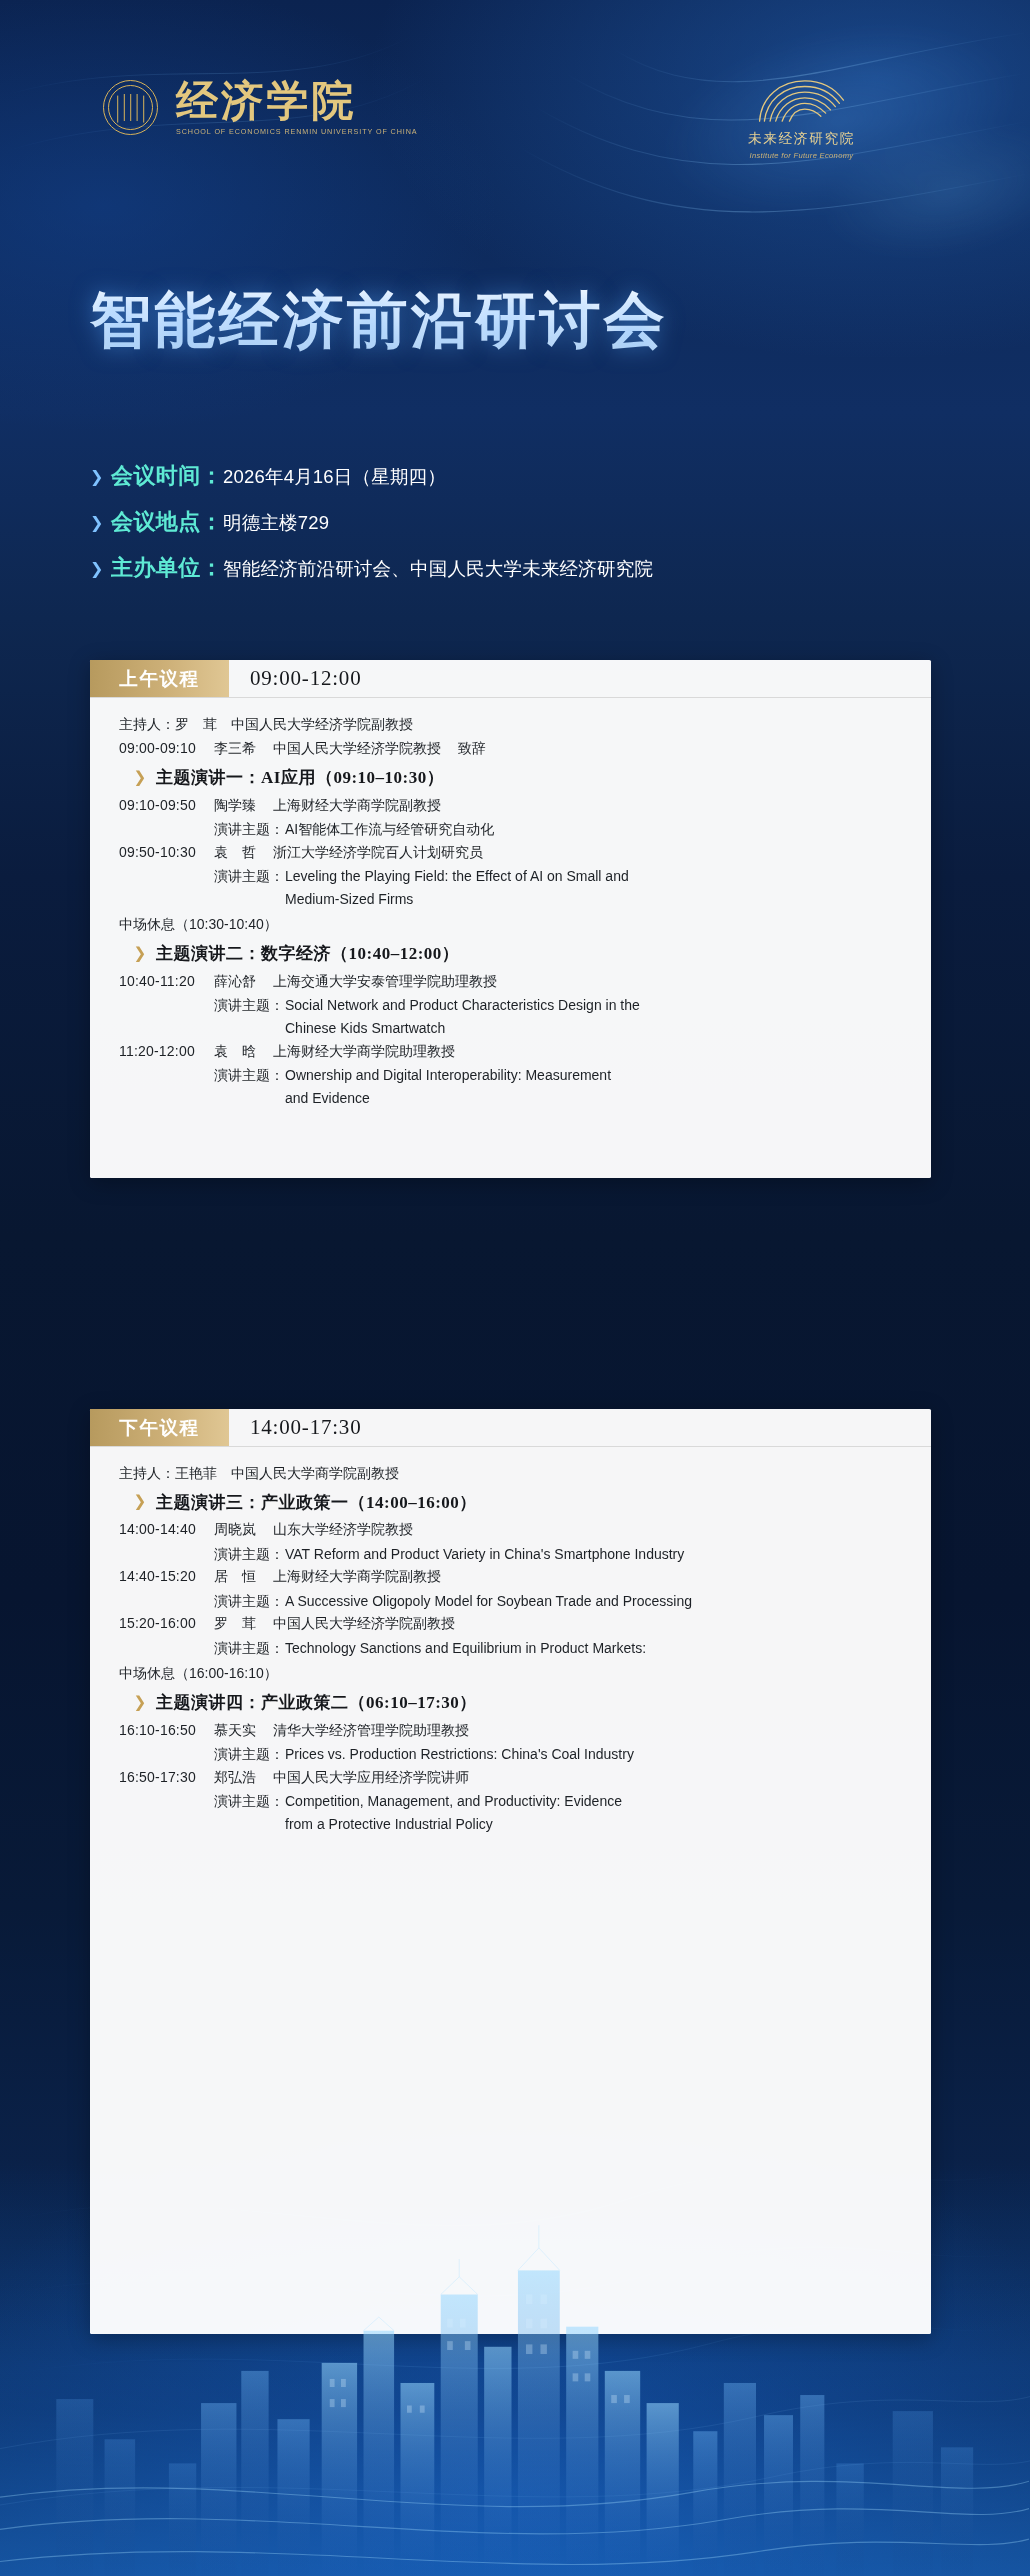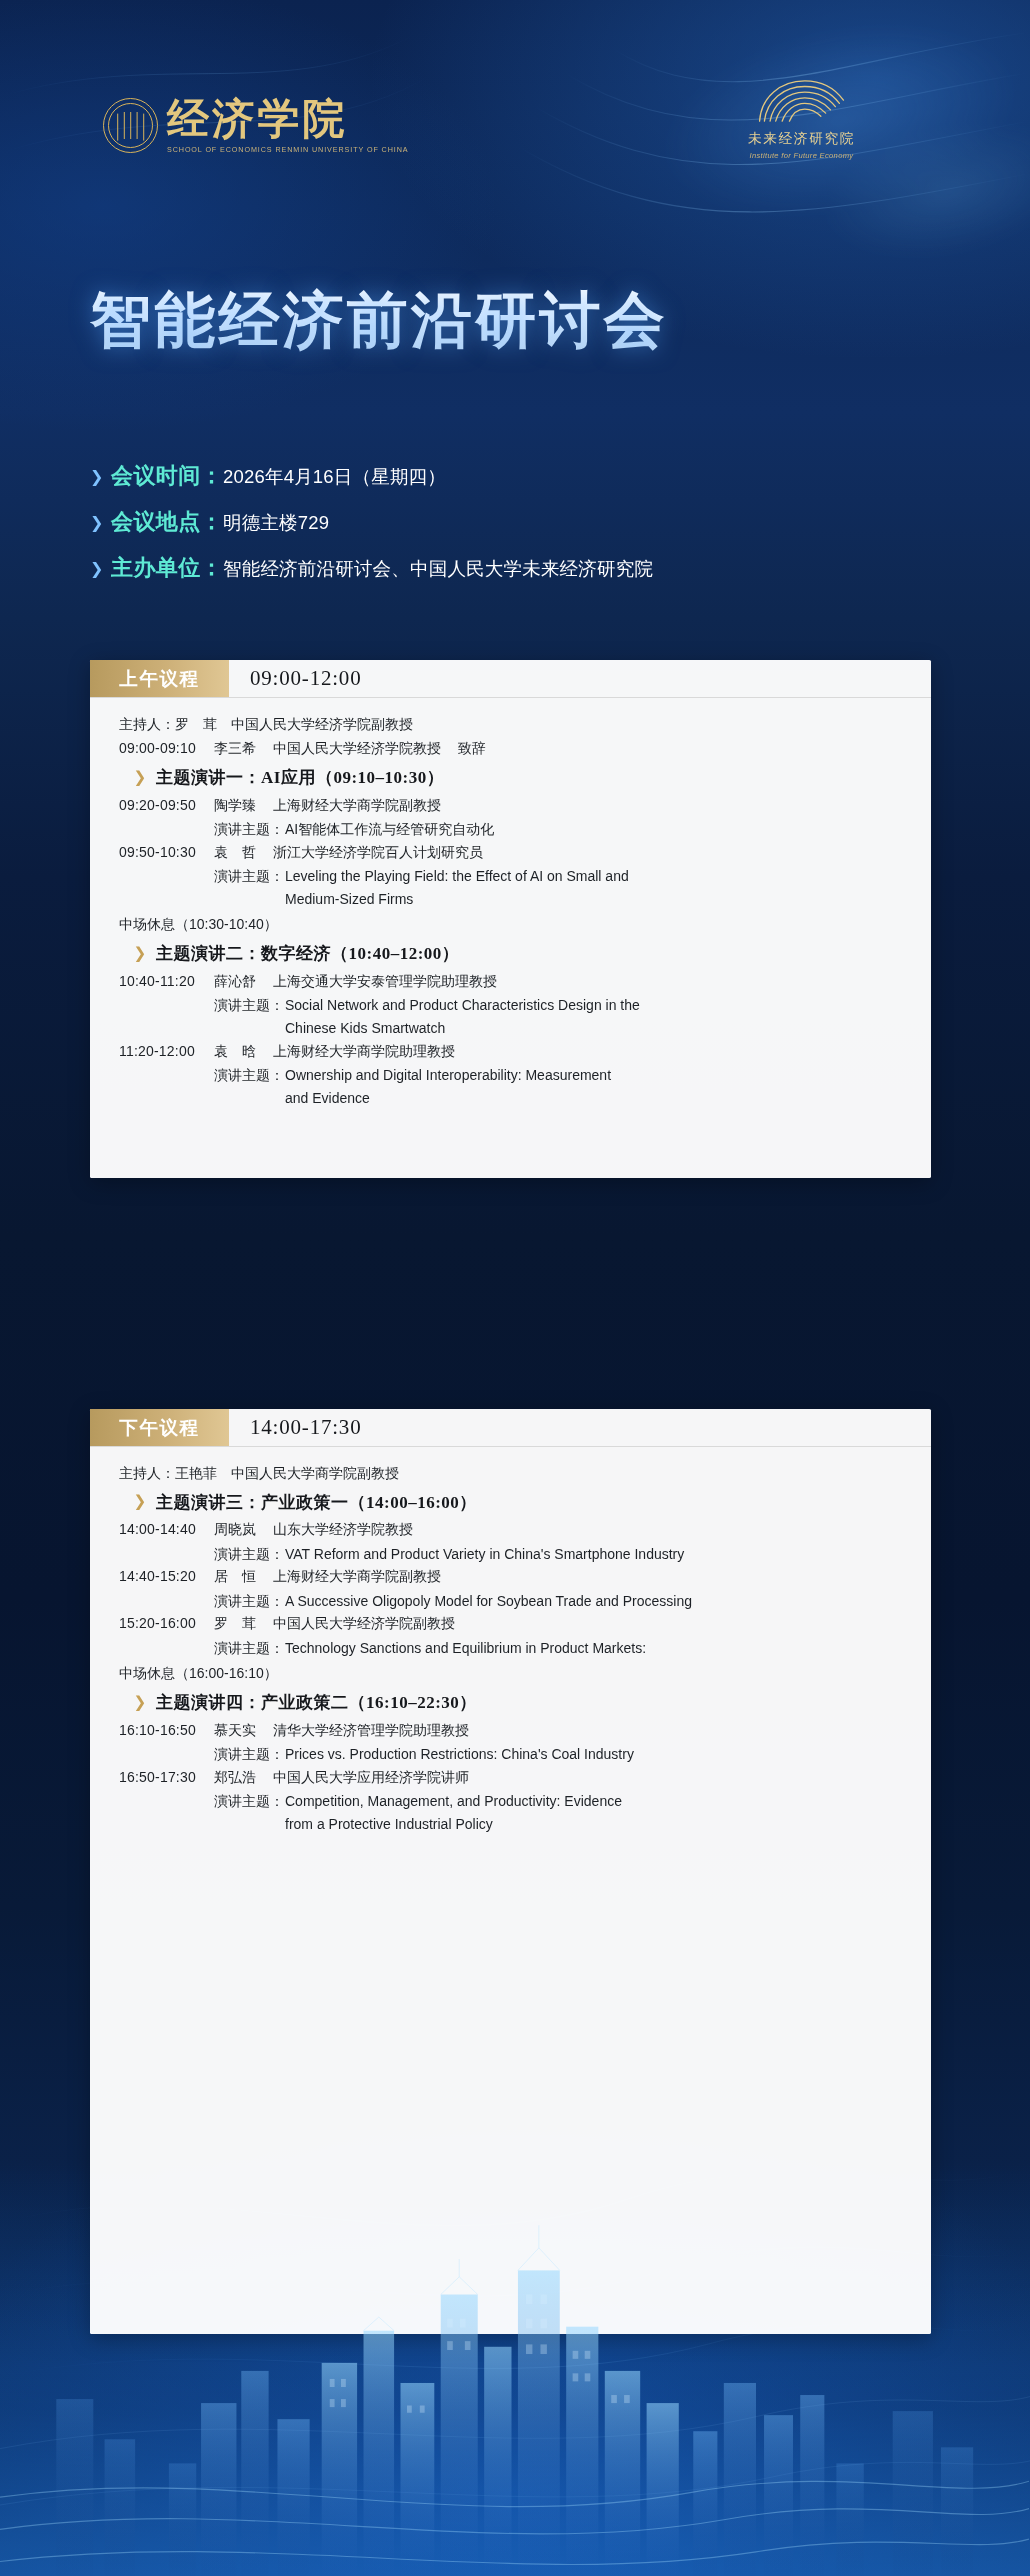--- a/index.html
+++ b/index.html
@@ -56,24 +56,24 @@
   .header {
     position: absolute;
     top: 76px;
     left: 0;
     right: 0;
     height: 105px;
   }
   .logo-left {
     position: absolute;
     left: 103px;
-    top: 22px;
+    top: 4px;
     display: flex;
     align-items: center;
-    gap: 9px;
+    gap: 18px;
   }
   .seal {
     width: 53px;
     height: 53px;
     border-radius: 50%;
     border: 1.6px solid #d8b35a;
     position: relative;
     flex: none;
   }
   .seal::before {
@@ -410,21 +410,21 @@
         <span style="margin-left:13px">致辞</span>
       </span>
     </div>
 
     <div class="section-head">
       <span class="arrow">❯</span>
       <span class="txt">主题演讲一：AI应用（09:10–10:30）</span>
     </div>
 
     <div class="line">
-      <span class="t">09:20-09:50</span>
+      <span class="t">09:10-09:50</span>
       <span class="body">
         <span class="who">陶学臻</span>
         <span>上海财经大学商学院副教授</span>
       </span>
     </div>
     <div class="sub-line">
       <span class="pad"></span>
       <span class="lbl">演讲主题：</span>
       <span class="txt">AI智能体工作流与经管研究自动化</span>
     </div>
@@ -547,21 +547,21 @@
     </div>
     <div class="sub-line">
       <span class="pad"></span>
       <span class="lbl"></span>
     </div>
 
     <div class="break-line">中场休息（16:00-16:10）</div>
 
     <div class="section-head">
       <span class="arrow">❯</span>
-      <span class="txt">主题演讲四：产业政策二（16:10–22:30）</span>
+      <span class="txt">主题演讲四：产业政策二（06:10–17:30）</span>
     </div>
 
     <div class="line">
       <span class="t">16:10-16:50</span>
       <span class="body">
         <span class="who">慕天实</span>
         <span>清华大学经济管理学院助理教授</span>
       </span>
     </div>
     <div class="sub-line">

